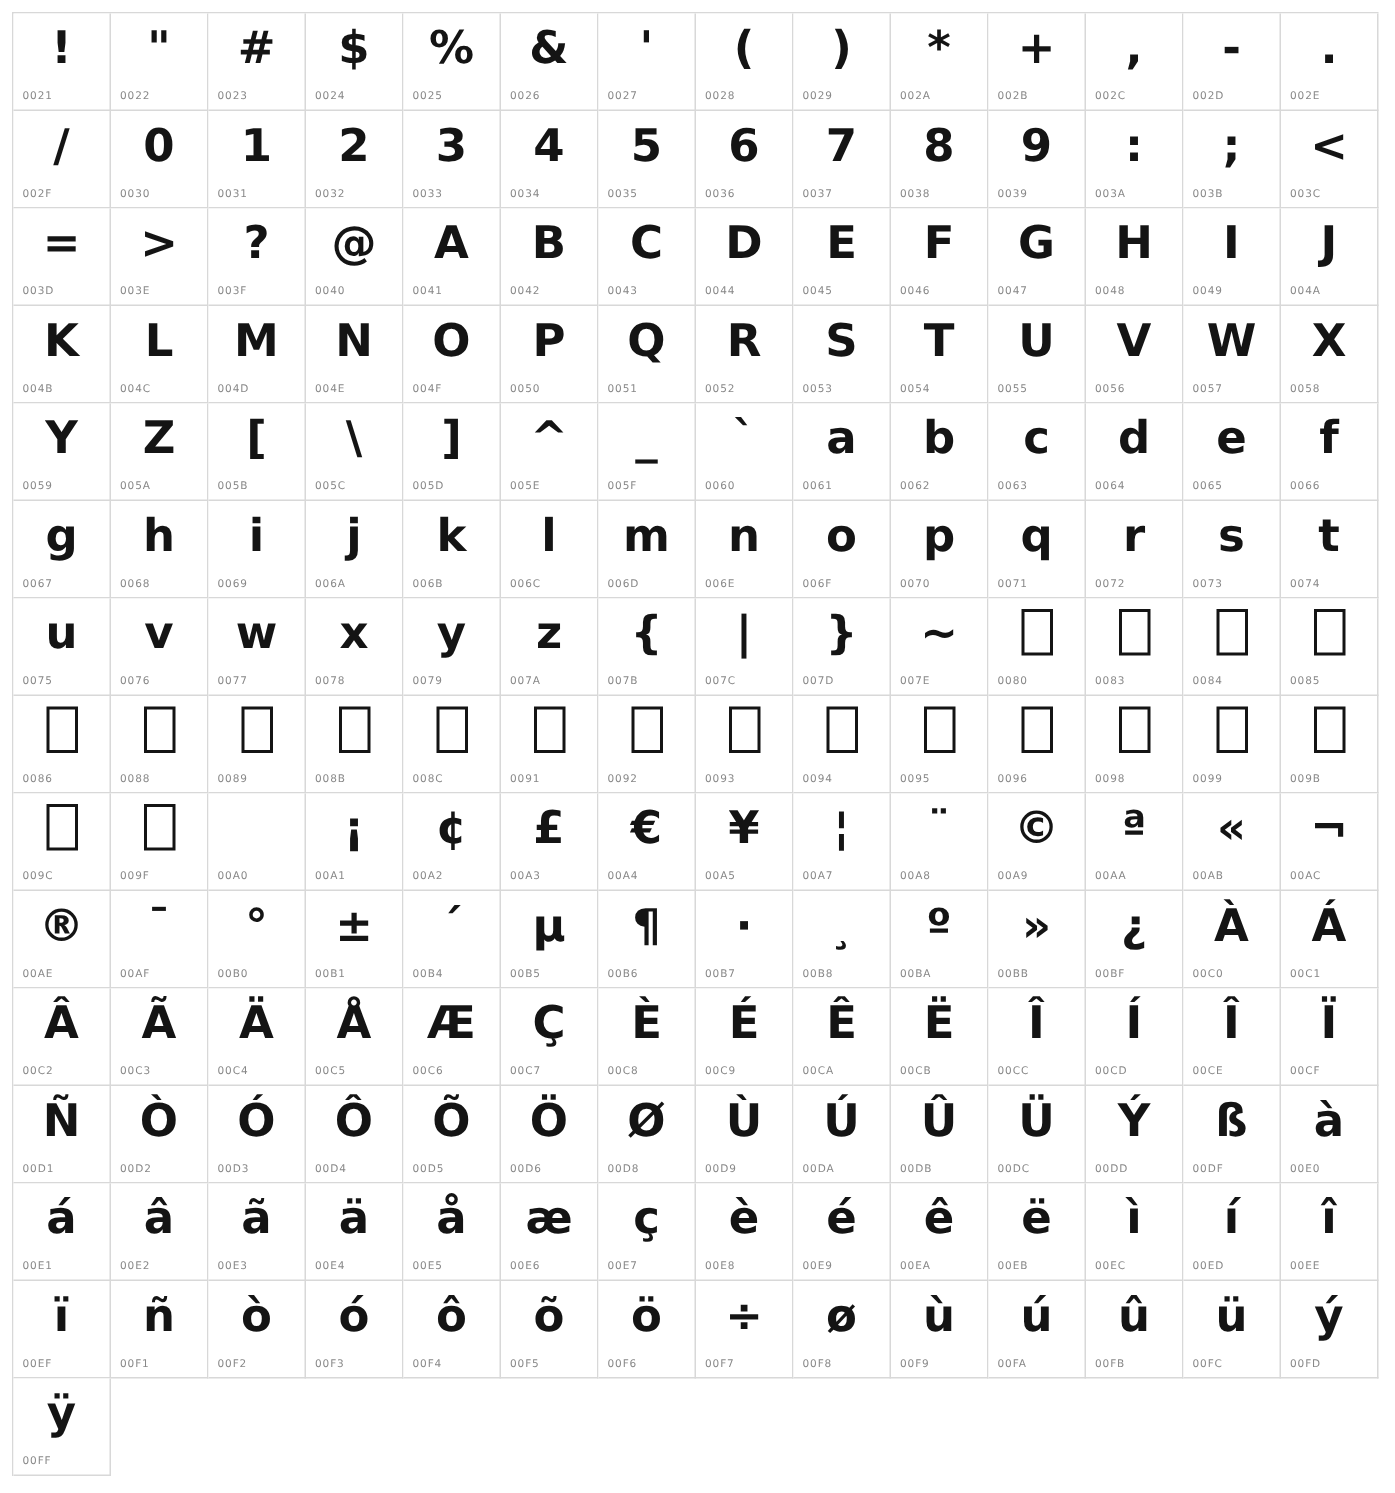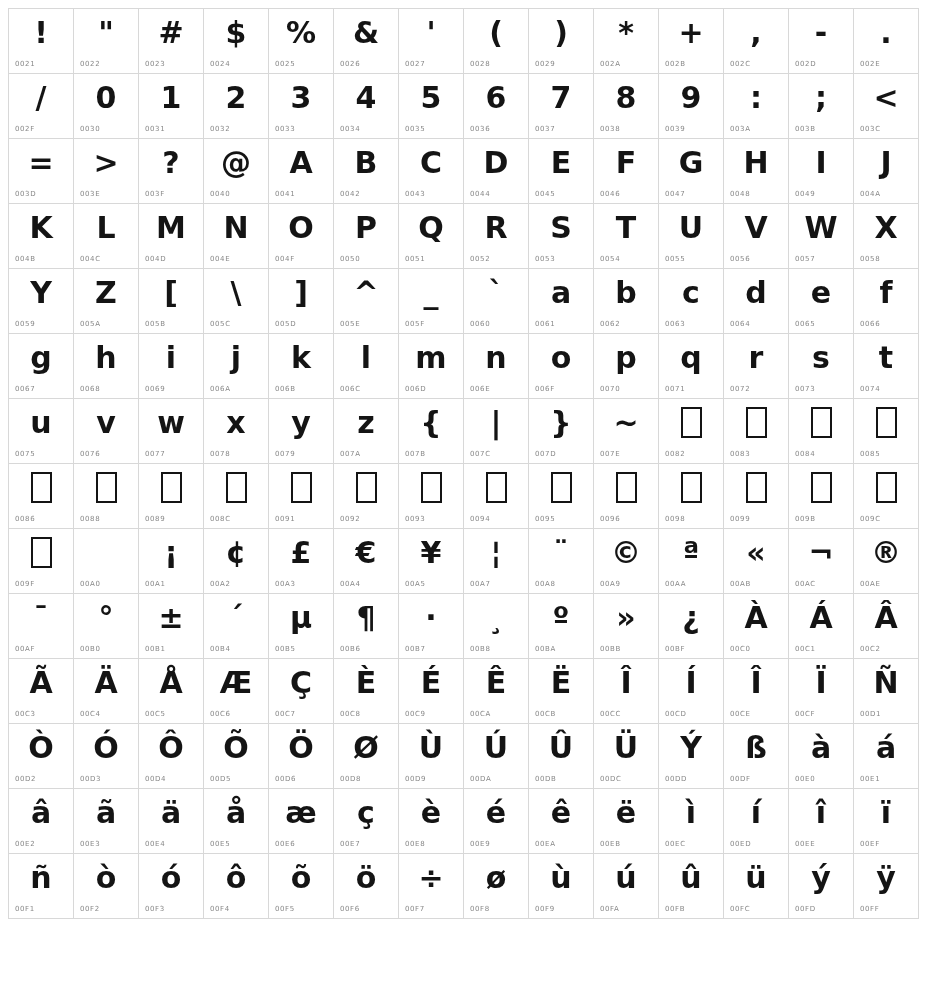--- a/index.html
+++ b/index.html
@@ -437,21 +437,21 @@
     <div class="cell">
       <div class="glyph">}</div>
       <div class="code">007D</div>
     </div>
     <div class="cell">
       <div class="glyph">~</div>
       <div class="code">007E</div>
     </div>
     <div class="cell">
       <div class="glyph"><span class="notdef"></span></div>
-      <div class="code">0082</div>
+      <div class="code">0080</div>
     </div>
     <div class="cell">
       <div class="glyph"><span class="notdef"></span></div>
       <div class="code">0083</div>
     </div>
     <div class="cell">
       <div class="glyph"><span class="notdef"></span></div>
       <div class="code">0084</div>
     </div>
     <div class="cell">
@@ -462,20 +462,24 @@
       <div class="glyph"><span class="notdef"></span></div>
       <div class="code">0086</div>
     </div>
     <div class="cell">
       <div class="glyph"><span class="notdef"></span></div>
       <div class="code">0088</div>
     </div>
     <div class="cell">
       <div class="glyph"><span class="notdef"></span></div>
       <div class="code">0089</div>
+    </div>
+    <div class="cell">
+      <div class="glyph"><span class="notdef"></span></div>
+      <div class="code">008B</div>
     </div>
     <div class="cell">
       <div class="glyph"><span class="notdef"></span></div>
       <div class="code">008C</div>
     </div>
     <div class="cell">
       <div class="glyph"><span class="notdef"></span></div>
       <div class="code">0091</div>
     </div>
     <div class="cell">

